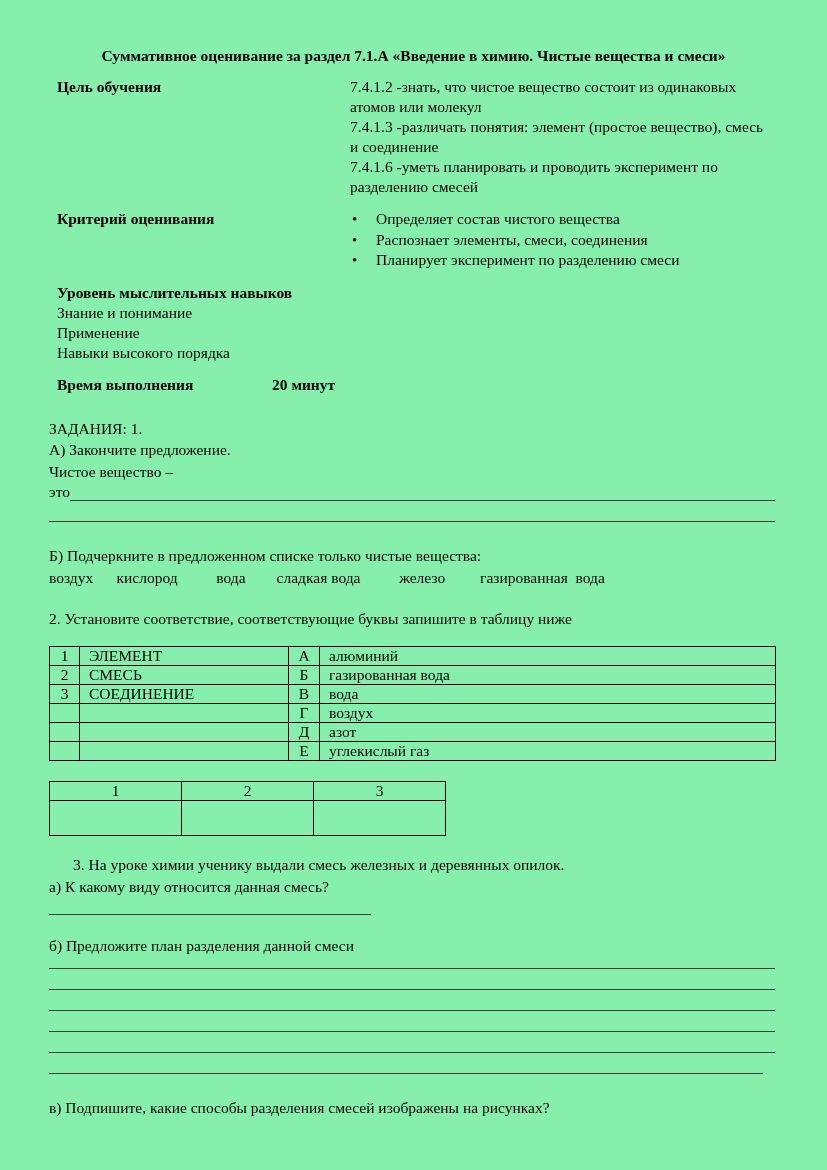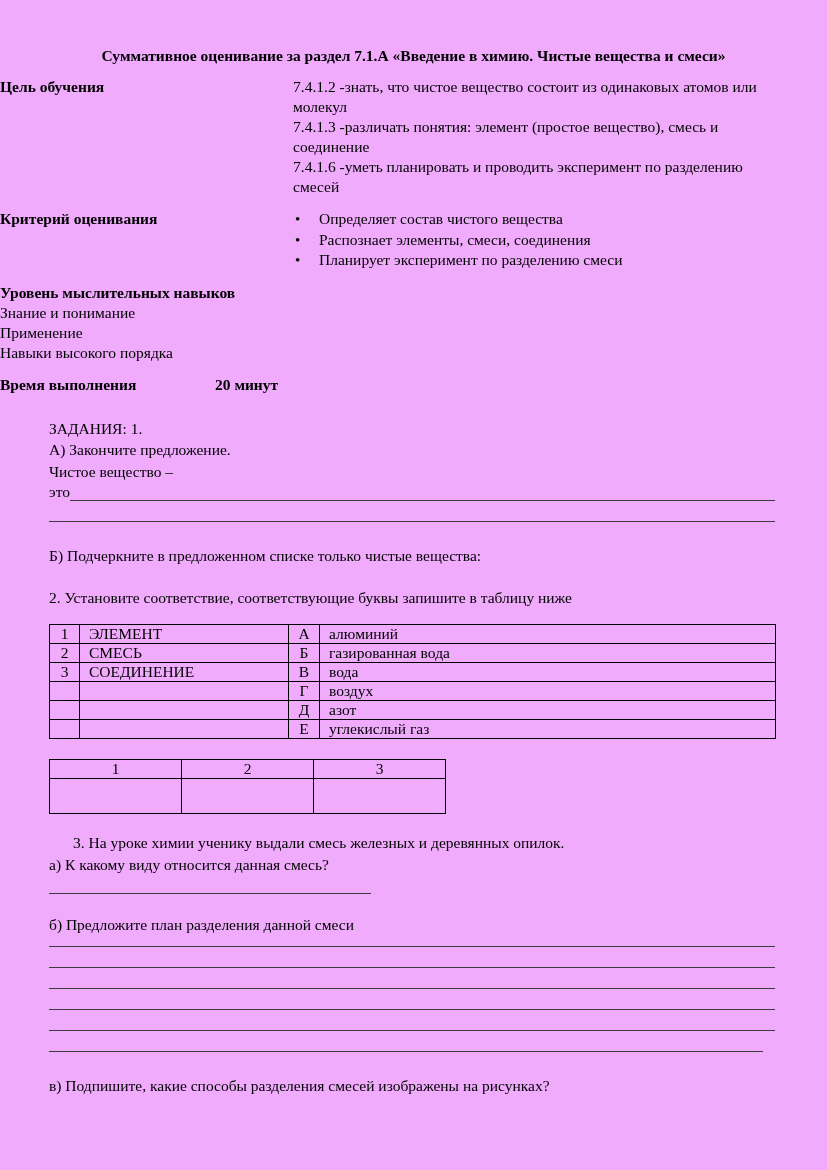--- a/index.html
+++ b/index.html
@@ -1,34 +1,34 @@
 <!DOCTYPE html>
 <html><head>
 <meta charset="utf-8">
 <style>
   * { margin:0; padding:0; box-sizing:border-box; }
   html,body { background:#e9e9e9; }
   .page {
     position:relative;
     width:827px; height:1170px;
     margin:0 auto;
-    background:#f0abfc;
+    background:#86efac;
     font-family:"Liberation Serif", serif;
     font-size:15.5px;
     color:#000;
     overflow:hidden;
   }
   .doc-title {
     padding-top:46px;
     text-align:center;
     font-weight:bold;
     line-height:20px;
   }
   
-  .meta { margin-top:11px; padding-right:52px; }
+  .meta { margin-top:11px; padding-left:57px; padding-right:52px; }
   .meta-row { display:flex; align-items:flex-start; }
   .meta-row + .meta-row { margin-top:12px; }
   .meta-label { width:293px; flex-shrink:0; font-weight:bold; line-height:20px; }
   .meta-label.narrow { width:215px; }
   .meta-value { flex:1; line-height:20px; }
   .mt-goal { margin-top:0; }
   .mt-criteria { margin-top:20px; }
   .mt-skills { margin-top:16px;flex-direction:column; }
   .mt-time { margin-top:15px; }
   .italic { font-style:italic; }
@@ -117,20 +117,21 @@
     <div>А) Закончите предложение.</div>
     <div>Чистое вещество –</div>
 
     <div class="fill-row">
       <span class="prefix">это</span>
       <span class="fill"></span>
     </div>
     <div class="wline wline-full"></div>
 
     <div class="gap-b">Б) Подчеркните в предложенном списке только чистые вещества:</div>
+    <div class="options-line">воздух      кислород          вода        сладкая вода          железо         газированная  вода</div>
 
     <div class="gap-2">2. Установите  соответствие, соответствующие буквы  запишите в таблицу ниже</div>
 
     <table class="match-table">
       <tbody>
         <tr>
           <td class="c-num">1</td>
           <td class="c-term">ЭЛЕМЕНТ</td>
           <td class="c-letter">А</td>
           <td class="c-subst">алюминий</td>

